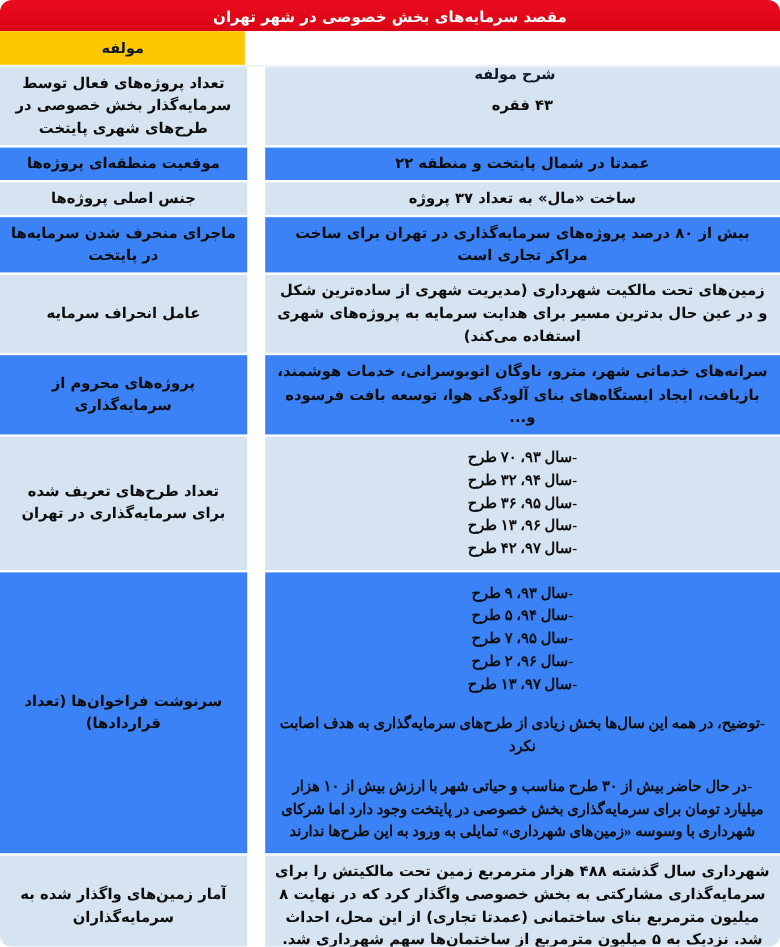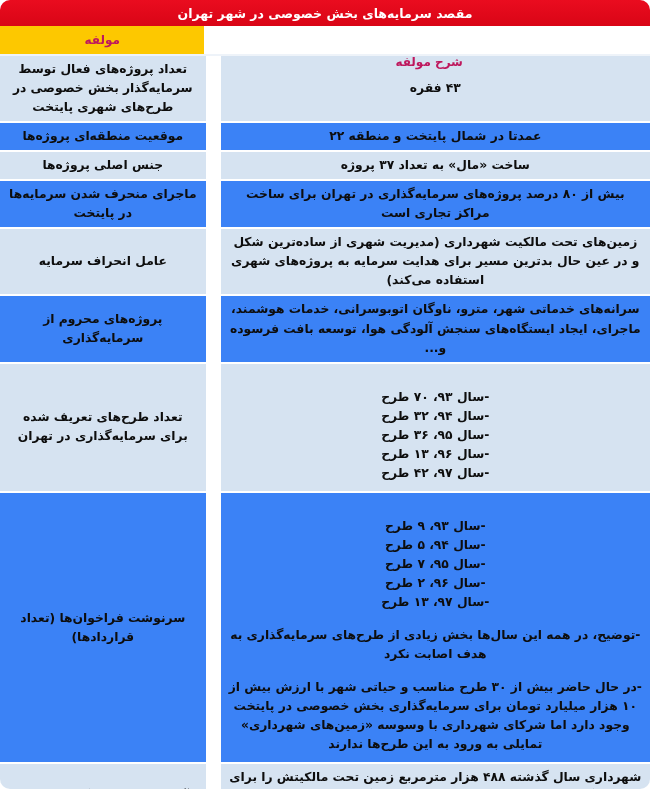--- a/index.html
+++ b/index.html
@@ -62,21 +62,21 @@
   
   .head-row {
     position: relative;
     z-index: 5;
     display: flex;
     height: 28px;
     background: #ffffff;
   }
   .head-cell {
     background: #fdc800;
-    color: #be185d;
+    color: #0f172a;
     font-size: 12px;
     font-weight: bold;
     display: flex;
     align-items: center;
     justify-content: center;
   }
   .col-desc { width: 497px; margin-top: 36px; }
   .col-name { width: 230px; margin-right: 4px; }
 
   
@@ -114,22 +114,23 @@
     font-weight: bold;
   }
   
   .tint-a .cell { background: #d6e3f1; }
   .tint-b .cell { background: #3b82f6; }
 
   
   .cell-desc.stacked {
     display: block;
     text-align: center;
-    padding-top: 24px;
+    padding-top: 8px;
     padding-bottom: 8px;
+    font-family: Liberation Serif, serif;
   }
   .cell-desc.stacked .line { display: block; }
   .cell-desc.stacked .para {
     display: block;
     text-align: center;
     margin-top: 14px;
   }
 </style>
 </head>
 <body>
@@ -163,21 +164,21 @@
       </div>
       <div class="row tint-b">
         <div class="cell cell-desc">بیش از ۸۰ درصد پروژه‌های سرمایه‌گذاری در تهران برای ساخت مراکز تجاری است</div>
         <div class="cell cell-name">ماجرای منحرف شدن سرمایه‌ها در پایتخت</div>
       </div>
       <div class="row tint-a">
         <div class="cell cell-desc">زمین‌های تحت مالکیت شهرداری (مدیریت شهری از ساده‌ترین شکل و در عین حال بدترین مسیر برای هدایت سرمایه به پروژه‌های شهری استفاده می‌کند)</div>
         <div class="cell cell-name">عامل انحراف سرمایه</div>
       </div>
       <div class="row tint-b">
-        <div class="cell cell-desc">سرانه‌های خدماتی شهر، مترو، ناوگان اتوبوسرانی، خدمات هوشمند، ماجرای، ایجاد ایستگاه‌های سنجش آلودگی هوا، توسعه بافت فرسوده و...</div>
+        <div class="cell cell-desc">سرانه‌های خدماتی شهر، مترو، ناوگان اتوبوسرانی، خدمات هوشمند، بازیافت، ایجاد ایستگاه‌های بنای آلودگی هوا، توسعه بافت فرسوده و...</div>
         <div class="cell cell-name">پروژه‌های محروم از سرمایه‌گذاری</div>
       </div>
       <div class="row tint-a">
         <div class="cell cell-desc stacked">
           <span class="line">-سال ۹۳، ۷۰ طرح</span>
           <span class="line">-سال ۹۴، ۳۲ طرح</span>
           <span class="line">-سال ۹۵، ۳۶ طرح</span>
           <span class="line">-سال ۹۶، ۱۳ طرح</span>
           <span class="line">-سال ۹۷، ۴۲ طرح</span>
         </div>

